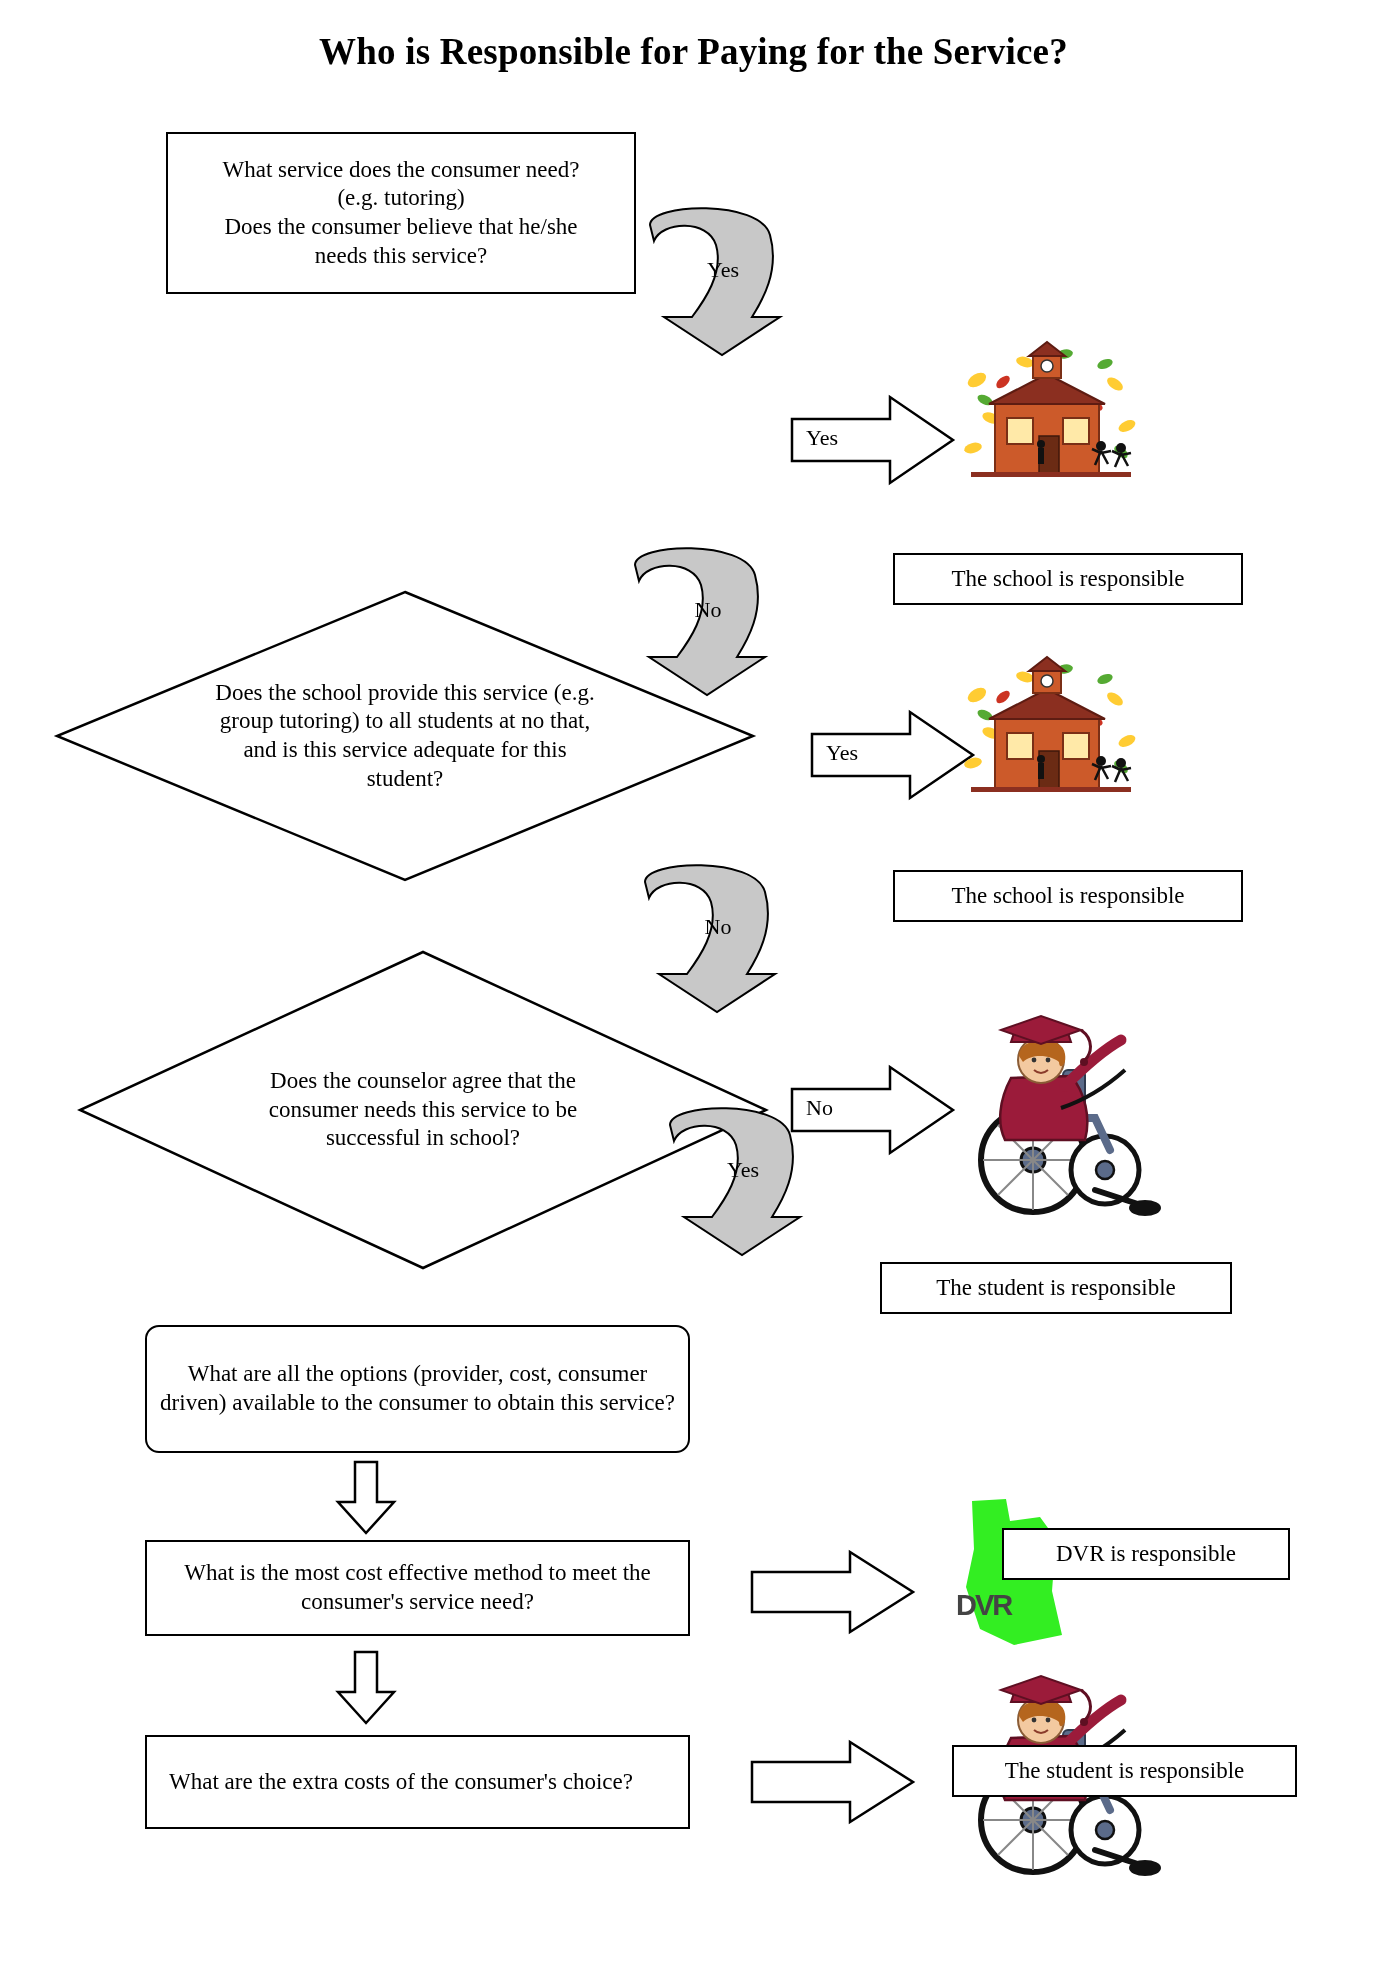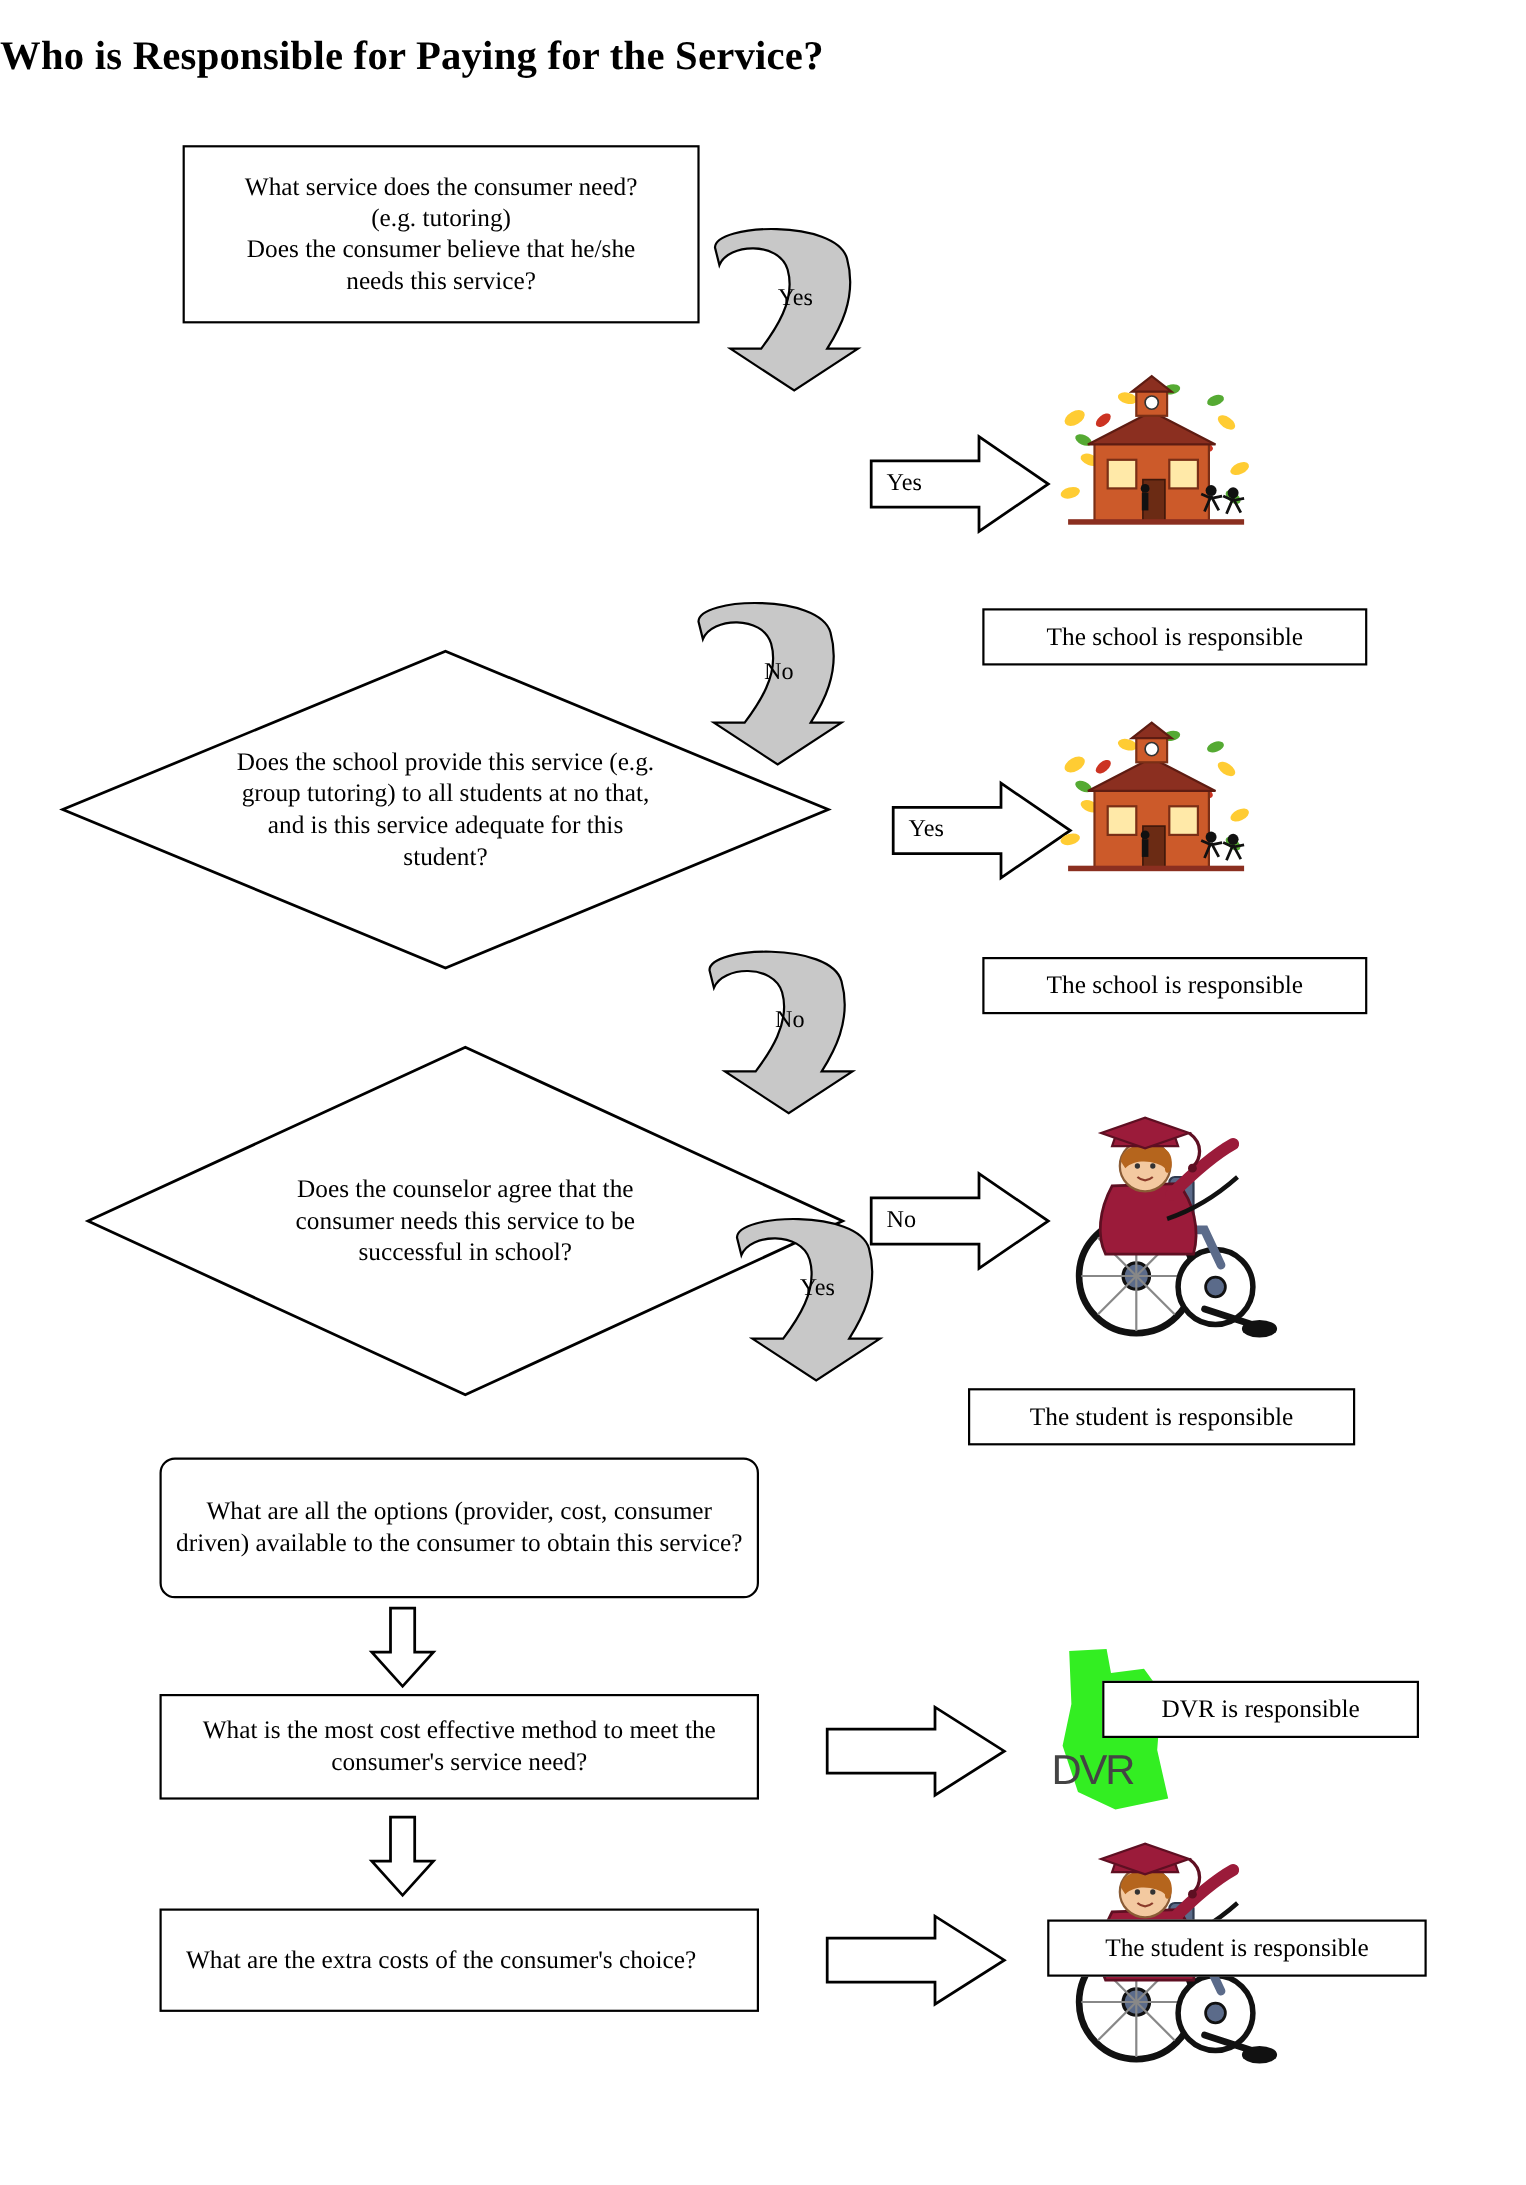--- a/index.html
+++ b/index.html
@@ -16,21 +16,21 @@
     width: 1387px;
     height: 1986px;
     overflow: hidden;
     background: #ffffff;
   }
   .title {
     position: absolute;
     top: 30px;
     left: 0;
     width: 1387px;
-    text-align: left;
+    text-align: center;
     font-size: 37px;
     font-weight: bold;
     font-family: "Liberation Serif", serif;
     letter-spacing: 0.2px;
   }
   
   .box {
     position: absolute;
     border: 2px solid #000000;
     background: #ffffff;
@@ -105,22 +105,22 @@
     font-size: 22px;
   }
   
   .art {
     position: absolute;
   }
   .art svg { display: block; overflow: visible; }
   .dvr-text {
     position: absolute;
     font-family: "Liberation Sans", sans-serif;
-    font-weight: normal;
-    font-size: 38px;
+    font-weight: bold;
+    font-size: 29px;
     letter-spacing: -2px;
   }
 </style>
 </head>
 <body>
 
 <div id="page">
 
   <div class="title">Who is Responsible for Paying for the Service?</div>
 

